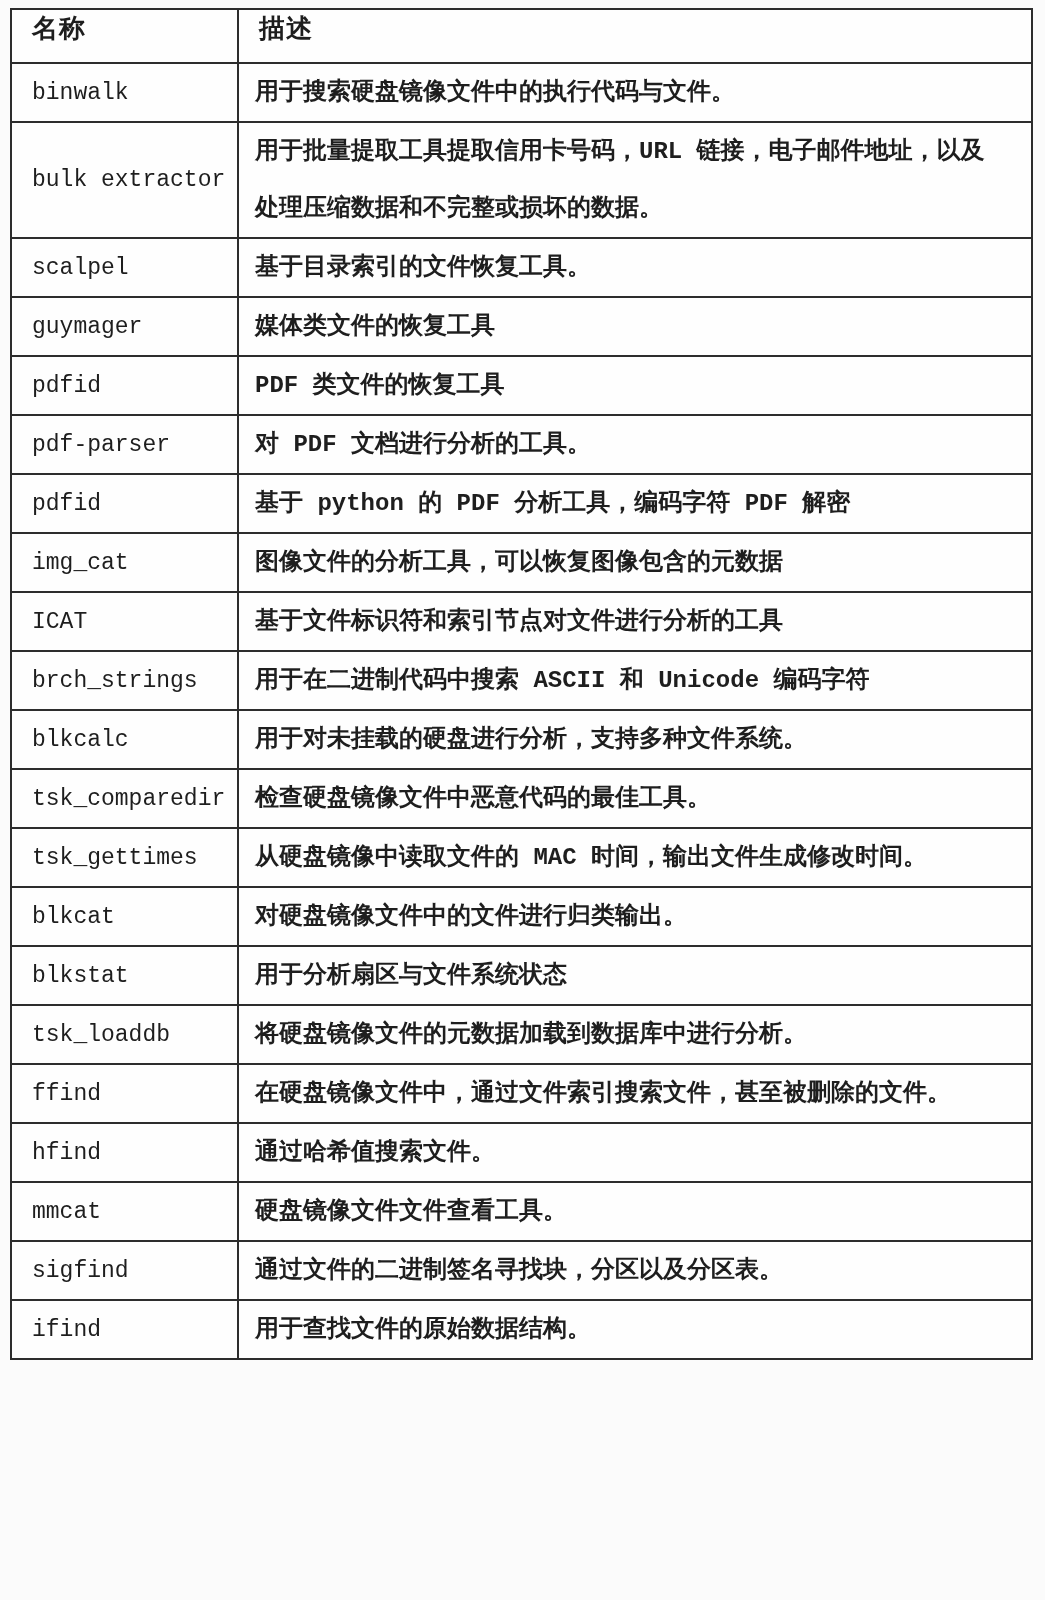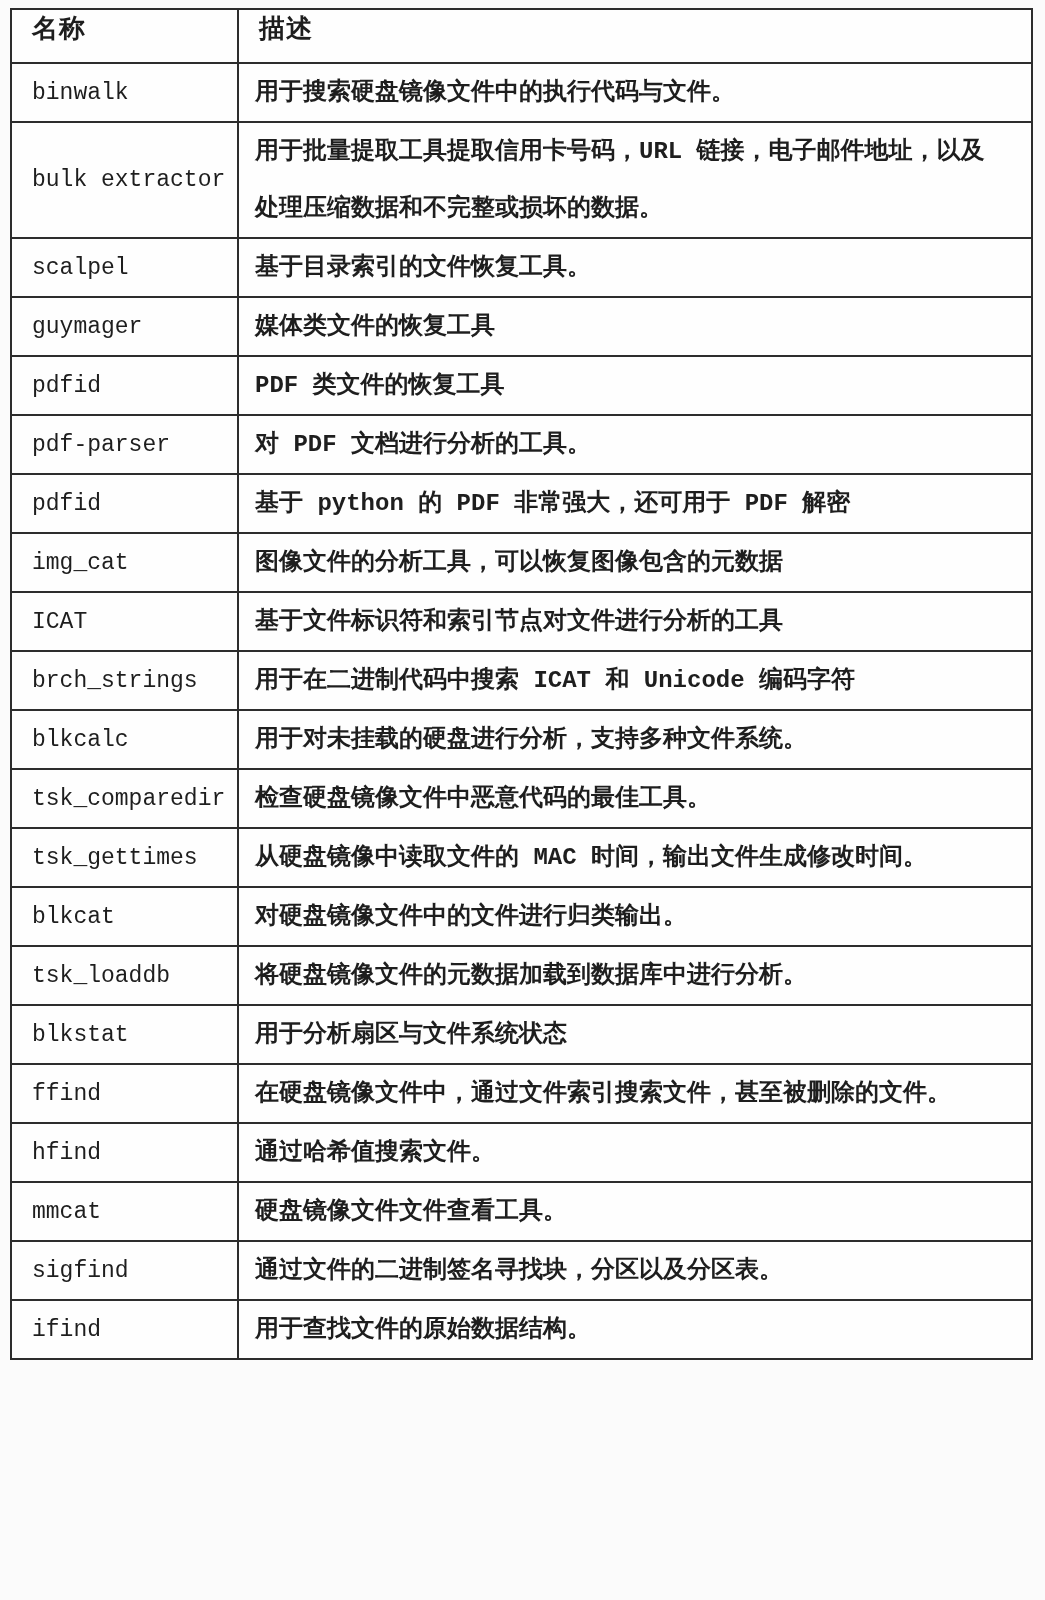--- a/index.html
+++ b/index.html
@@ -91,57 +91,57 @@
         <tr>
           <td class="name-cell">pdfid</td>
           <td class="desc-cell">PDF 类文件的恢复工具</td>
         </tr>
         <tr>
           <td class="name-cell">pdf-parser</td>
           <td class="desc-cell">对 PDF 文档进行分析的工具。</td>
         </tr>
         <tr>
           <td class="name-cell">pdfid</td>
-          <td class="desc-cell">基于 python 的 PDF 非常强大，还可用于 PDF 解密</td>
+          <td class="desc-cell">基于 python 的 PDF 分析工具，编码字符 PDF 解密</td>
         </tr>
         <tr>
           <td class="name-cell">img_cat</td>
           <td class="desc-cell">图像文件的分析工具，可以恢复图像包含的元数据</td>
         </tr>
         <tr>
           <td class="name-cell">ICAT</td>
           <td class="desc-cell">基于文件标识符和索引节点对文件进行分析的工具</td>
         </tr>
         <tr>
           <td class="name-cell">brch_strings</td>
-          <td class="desc-cell">用于在二进制代码中搜索 ICAT 和 Unicode 编码字符</td>
+          <td class="desc-cell">用于在二进制代码中搜索 ASCII 和 Unicode 编码字符</td>
         </tr>
         <tr>
           <td class="name-cell">blkcalc</td>
           <td class="desc-cell">用于对未挂载的硬盘进行分析，支持多种文件系统。</td>
         </tr>
         <tr>
           <td class="name-cell">tsk_comparedir</td>
           <td class="desc-cell">检查硬盘镜像文件中恶意代码的最佳工具。</td>
         </tr>
         <tr>
           <td class="name-cell">tsk_gettimes</td>
           <td class="desc-cell">从硬盘镜像中读取文件的 MAC 时间，输出文件生成修改时间。</td>
         </tr>
         <tr>
           <td class="name-cell">blkcat</td>
           <td class="desc-cell">对硬盘镜像文件中的文件进行归类输出。</td>
         </tr>
         <tr>
+          <td class="name-cell">blkstat</td>
+          <td class="desc-cell">用于分析扇区与文件系统状态</td>
+        </tr>
+        <tr>
           <td class="name-cell">tsk_loaddb</td>
           <td class="desc-cell">将硬盘镜像文件的元数据加载到数据库中进行分析。</td>
-        </tr>
-        <tr>
-          <td class="name-cell">blkstat</td>
-          <td class="desc-cell">用于分析扇区与文件系统状态</td>
         </tr>
         <tr>
           <td class="name-cell">ffind</td>
           <td class="desc-cell">在硬盘镜像文件中，通过文件索引搜索文件，甚至被删除的文件。</td>
         </tr>
         <tr>
           <td class="name-cell">hfind</td>
           <td class="desc-cell">通过哈希值搜索文件。</td>
         </tr>
         <tr>

